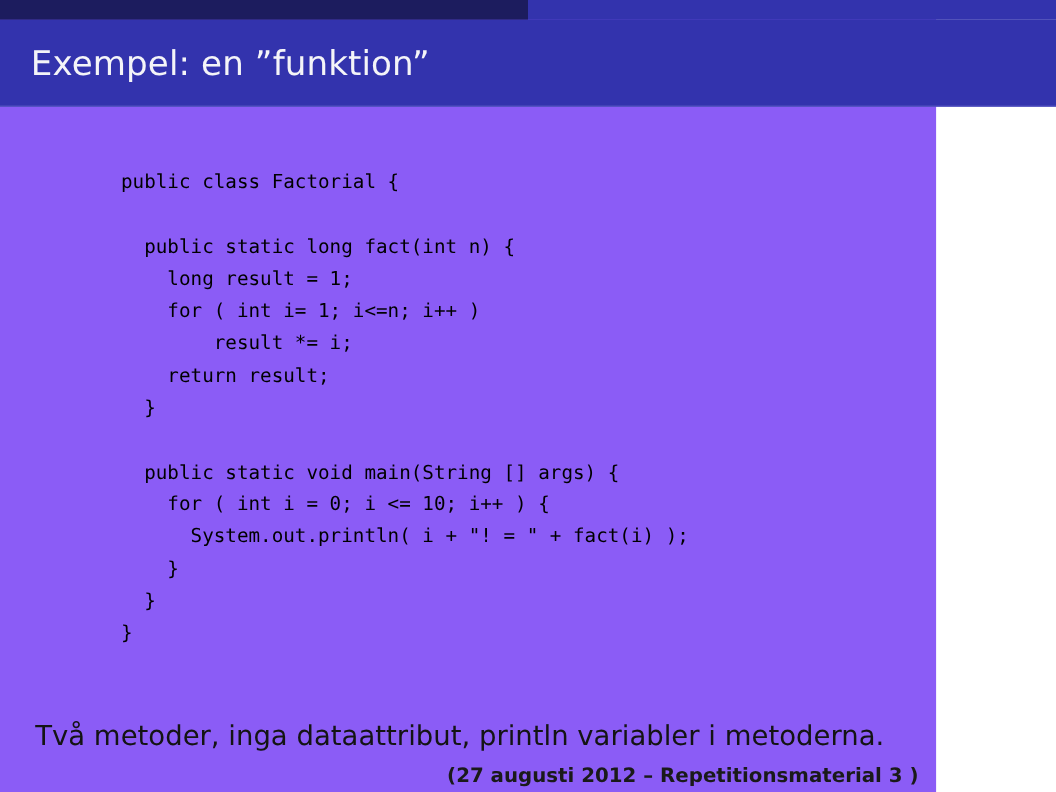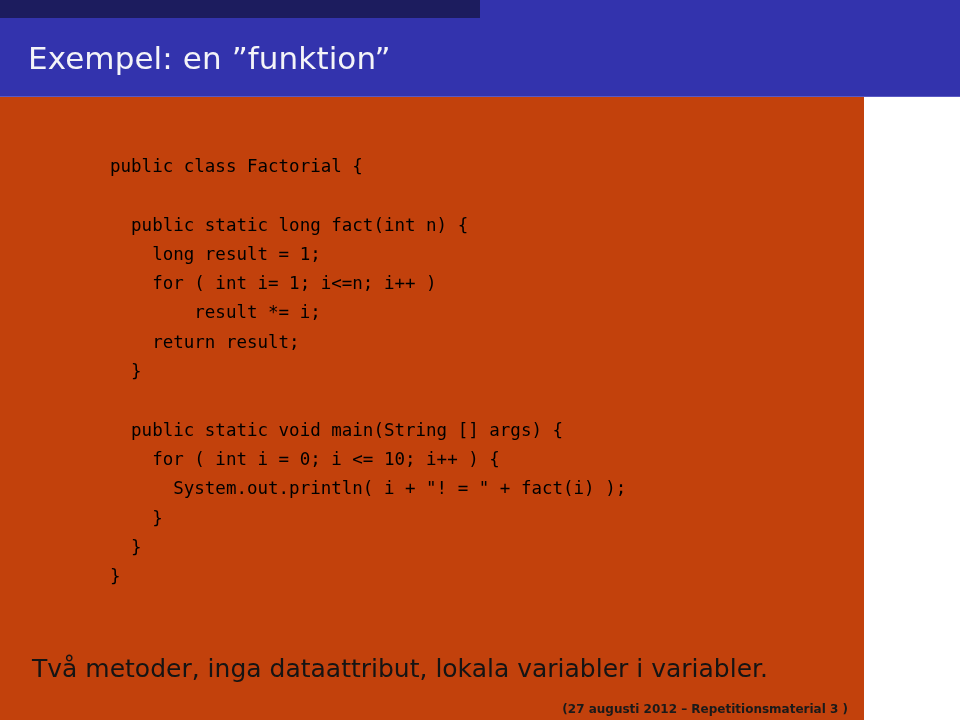--- a/index.html
+++ b/index.html
@@ -13,22 +13,21 @@
     overflow: hidden;
     background: #ffffff;
     font-family: "DejaVu Sans", sans-serif;
     -webkit-font-smoothing: antialiased;
   }
 
   .slide {
     position: relative;
     width: 851px;
     height: 720px;
-    background: #c2410c;
-    padding-left: 13px;
+    background: #8b5cf6;
   }
 
   
   .topstrip {
     position: absolute;
     left: 0;
     top: 0;
     width: 960px;
     height: 18px;
     display: flex;
@@ -109,21 +108,21 @@
     white-space: nowrap;
   }
 
   
   .footer {
     position: absolute;
     right: 16px;
     bottom: 4px;
     color: #1a1a1a;
     font-family: "DejaVu Sans", sans-serif;
-    font-size: 12px;
+    font-size: 18px;
     font-weight: bold;
     white-space: nowrap;
     letter-spacing: 0px;
   }
 </style>
 </head>
 <body>
 
 <div class="slide">
 
@@ -131,17 +130,17 @@
     <div class="topstrip-dark"></div>
     <div class="topstrip-light"></div>
   </div>
 
   <div class="titlebar">
     <div class="slide-title">Exempel: en ”funktion”</div>
   </div>
 
   <div class="code-block" id="code-listing"><div class="code-line">public class Factorial {</div><div class="code-line blank">&nbsp;</div><div class="code-line">  public static long fact(int n) {</div><div class="code-line">    long result = 1;</div><div class="code-line">    for ( int i= 1; i&lt;=n; i++ )</div><div class="code-line">        result *= i;</div><div class="code-line">    return result;</div><div class="code-line">  }</div><div class="code-line blank">&nbsp;</div><div class="code-line">  public static void main(String [] args) {</div><div class="code-line">    for ( int i = 0; i &lt;= 10; i++ ) {</div><div class="code-line">      System.out.println( i + "! = " + fact(i) );</div><div class="code-line">    }</div><div class="code-line">  }</div><div class="code-line">}</div></div>
 
-  <div class="caption">Två metoder, inga dataattribut, lokala variabler i variabler.</div>
+  <div class="caption">Två metoder, inga dataattribut, println variabler i metoderna.</div>
 
   <div class="footer">(27 augusti 2012  –  Repetitionsmaterial 3 )</div>
 
 </div>
 
 </body></html>

